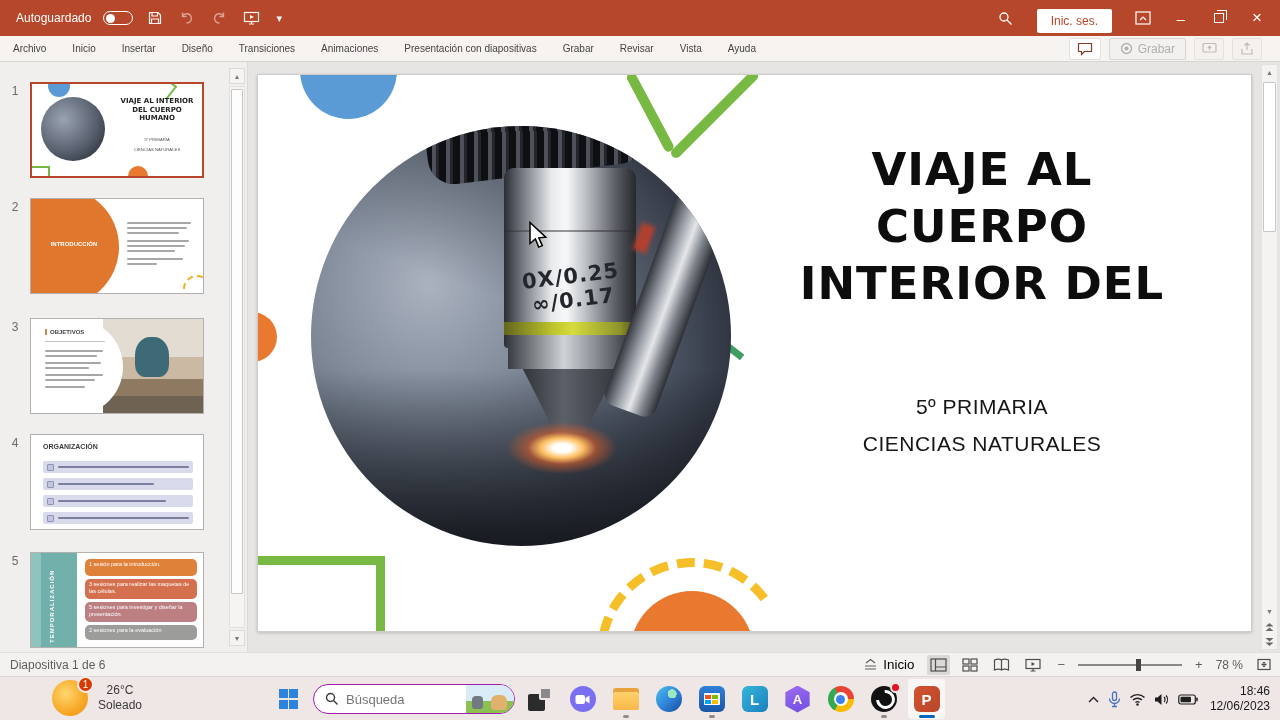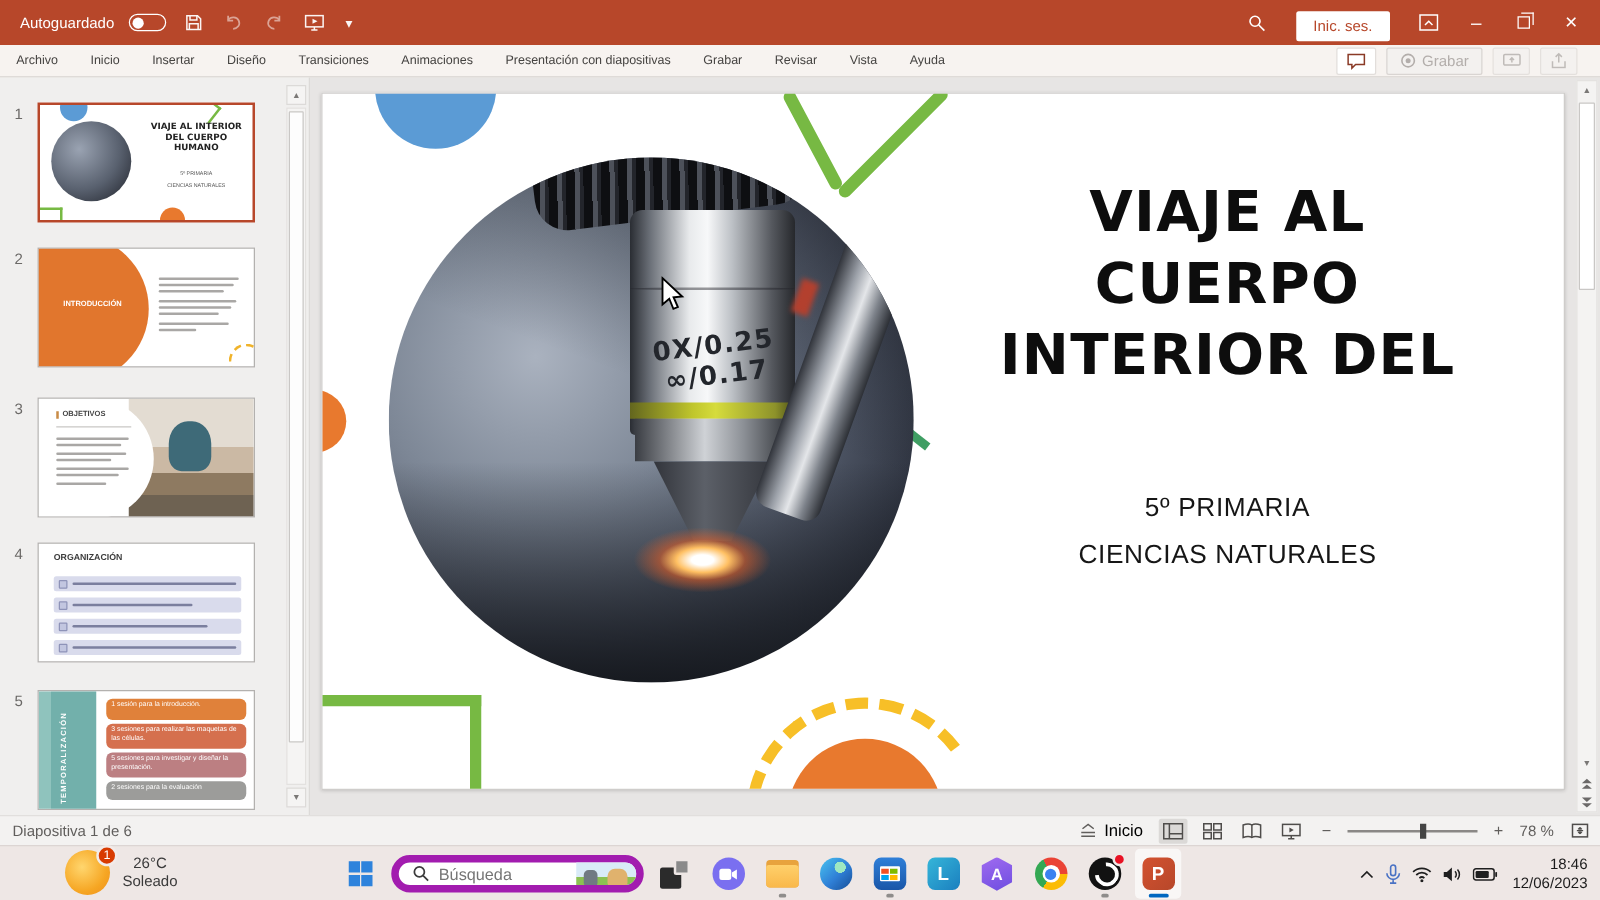--- a/index.html
+++ b/index.html
@@ -132,21 +132,21 @@
   .taskbar{position:absolute;left:0;top:676px;width:1280px;height:44px;background:#eee7e5;border-top:1px solid #dcd5d3}
   .weather{position:absolute;left:52px;top:3px;display:flex;align-items:center;gap:10px}
   .sun{width:36px;height:36px;border-radius:50%;background:radial-gradient(circle at 38% 38%,#ffd66e,#f6a623 62%,#ee8d1c);position:relative}
   .wbadge{position:absolute;right:-6px;top:-4px;width:17px;height:17px;border-radius:50%;background:#d83b01;border:2px solid #f2ebe9;color:#fff;font-size:10px;display:flex;align-items:center;justify-content:center}
   .wtxt{font-size:12px;color:#3a3a3a;line-height:15px}
   .tb-center{position:absolute;left:270px;top:2px;display:flex;align-items:center;gap:6px}
   .slot{width:37px;height:40px;display:flex;align-items:center;justify-content:center;position:relative}
   .ind{position:absolute;bottom:1px;left:50%;transform:translateX(-50%);width:6px;height:3px;border-radius:2px;background:#8f8d8b}
   .ind.active{width:16px;background:#0067c0}
   .slot.active{background:rgba(255,255,255,.65);border-radius:4px}
-  .search-pill{width:202px;height:30px;background:#fff;border:6px solid #a21caf;border-radius:15px;display:flex;align-items:center;gap:7px;padding-left:11px;overflow:hidden}
+  .search-pill{width:202px;height:30px;background:#fff;border:1px solid #a21caf;border-radius:15px;display:flex;align-items:center;gap:7px;padding-left:11px;overflow:hidden}
   .search-pill input{border:none;outline:none;font-size:13px;color:#444;width:100px;background:transparent;font-family:inherit}
   .pets{margin-left:auto;width:48px;height:28px;position:relative;background:linear-gradient(180deg,#d9ebf7 0 58%,#8cc152 58%)}
   .pet-cat{position:absolute;left:6px;bottom:4px;width:11px;height:13px;border-radius:4px 4px 3px 3px;background:#707a82}
   .pet-dog{position:absolute;right:7px;bottom:3px;width:16px;height:15px;border-radius:6px 6px 4px 4px;background:#e0b26d}
   .winlogo{display:grid;grid-template-columns:9px 9px;grid-template-rows:9px 9px;gap:1.5px}
   .winlogo i{background:#2e83dc}
   .appsq{width:26px;height:26px;border-radius:6px;display:flex;align-items:center;justify-content:center;color:#fff;font-weight:bold;font-size:15px}
   .folder{position:relative;width:26px;height:22px}
   .folder .back{position:absolute;inset:0;border-radius:3px;background:#e8a33d}
   .folder .front{position:absolute;left:0;top:4px;width:26px;height:18px;border-radius:2px 3px 3px 3px;background:linear-gradient(180deg,#ffd06b,#f9b84a)}

